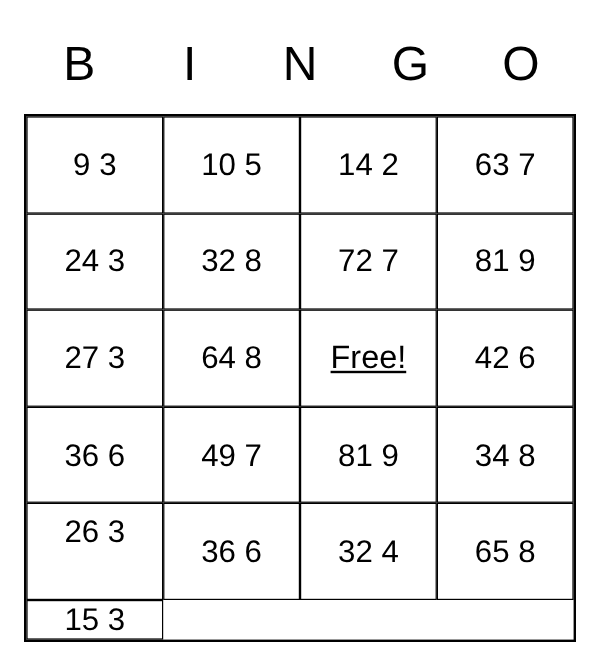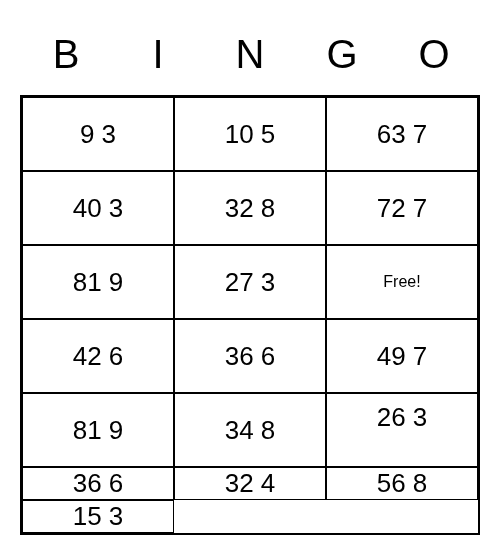--- a/index.html
+++ b/index.html
@@ -24,72 +24,75 @@
     .header-cell {
       flex: 1;
       text-align: center;
       font-size: 40px;
       font-weight: 400;
       color: #000;
       padding: 12px 0 18px 0;
     }
     .grid {
       display: grid;
-      grid-template-columns: repeat(3, 1fr);
+      grid-template-columns: repeat(4, 1fr);
       grid-template-rows: repeat(5, 1fr);
       border: 2px solid #000;
       width: 100%;
       height: 440px;
     }
     .cell {
       border: 1px solid #000;
       display: flex;
       align-items: center;
       justify-content: center;
       font-size: 26px;
       color: #000;
       text-align: center;
     }
     .cell.free {
-      font-size: 16px;
+      font-size: 27px;
+      text-decoration: underline;
     }
     .cell.top-align {
       align-items: flex-start;
       padding-top: 8px;
     }
   </style>
 </head>
 <body>
 
 <div class="bingo-card">
   <div class="header-row">
     <div class="header-cell">B</div>
     <div class="header-cell">I</div>
     <div class="header-cell">N</div>
     <div class="header-cell">G</div>
     <div class="header-cell">O</div>
   </div>
   <div class="grid">
     <div class="cell">9 3</div>
     <div class="cell">10 5</div>
+    <div class="cell">14 2</div>
     <div class="cell">63 7</div>
-    <div class="cell">40 3</div>
+    <div class="cell">24 3</div>
 
     <div class="cell">32 8</div>
     <div class="cell">72 7</div>
     <div class="cell">81 9</div>
 
     <div class="cell">27 3</div>
+    <div class="cell">64 8</div>
     <div class="cell free">Free!</div>
     <div class="cell">42 6</div>
 
     <div class="cell">36 6</div>
     <div class="cell">49 7</div>
     <div class="cell">81 9</div>
     <div class="cell">34 8</div>
     <div class="cell top-align">26 3</div>
 
     <div class="cell">36 6</div>
     <div class="cell">32 4</div>
-    <div class="cell">56 8</div>
+    <div class="cell">65 8</div>
     <div class="cell">15 3</div>
   </div>
 </div>
 
 </body></html>

